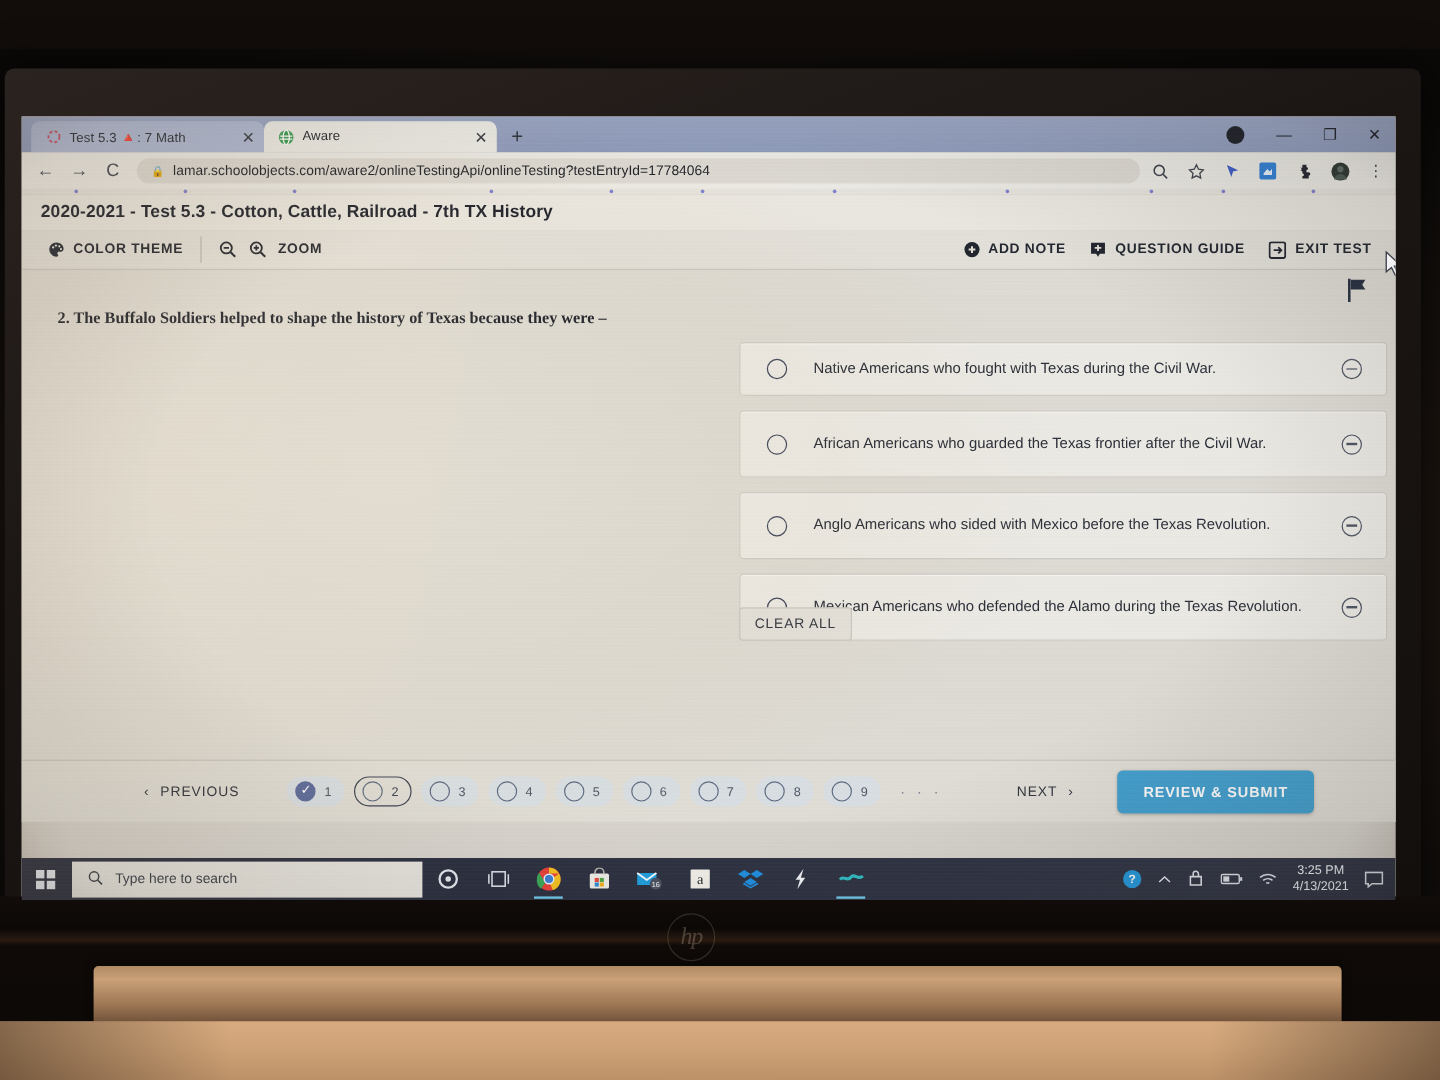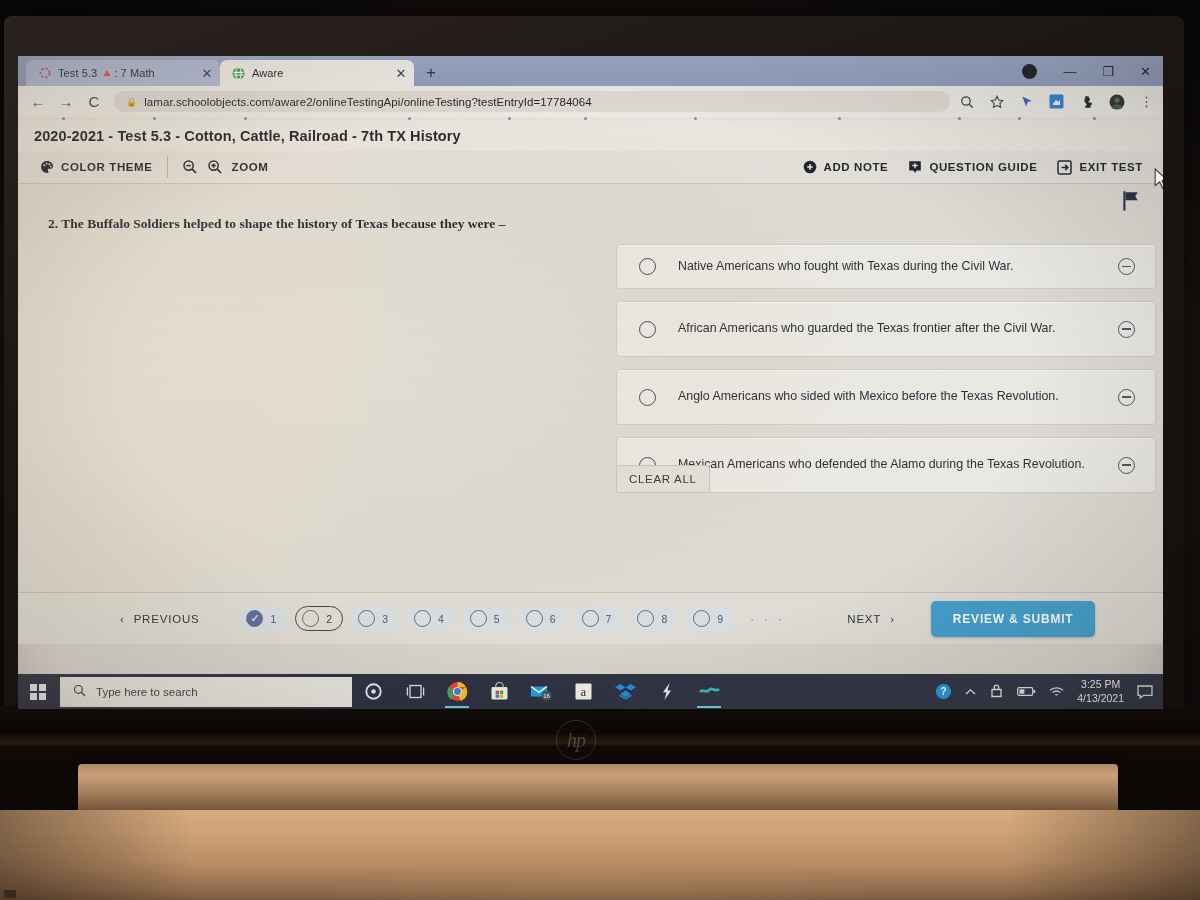--- a/index.html
+++ b/index.html
@@ -8,20 +8,21 @@
     font-family: "Liberation Sans", sans-serif;
     background: #120d0a;
     position: relative;
   }
 
   
   #scene {
     position: absolute; inset: 0;
     background:
       radial-gradient(ellipse 900px 500px at 600px 420px, #4a3426 0%, #2a1c14 45%, #14100d 78%, #0b0908 100%);
+    margin-top: 41px;
   }
   .wall-glow {
     position: absolute; left: 0; top: 0; width: 1200px; height: 700px;
     background: radial-gradient(ellipse 700px 380px at 610px 380px, rgba(255,190,130,0.10) 0%, rgba(120,70,40,0.04) 55%, rgba(0,0,0,0) 80%);
     pointer-events: none;
   }
 
   
   #laptop-lid {
     position: absolute; left: 4px; top: 16px; width: 1180px; height: 700px;

